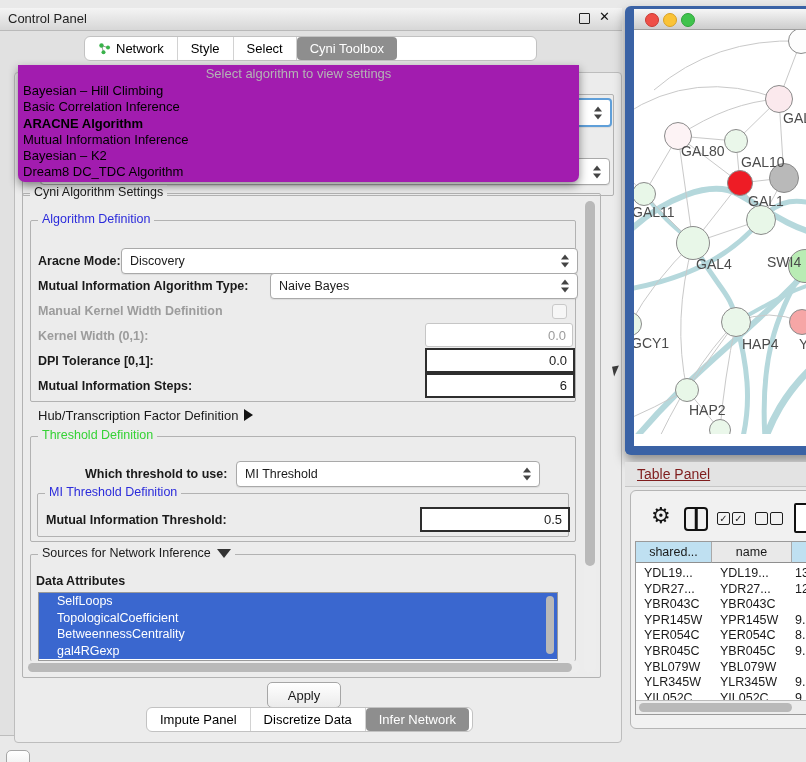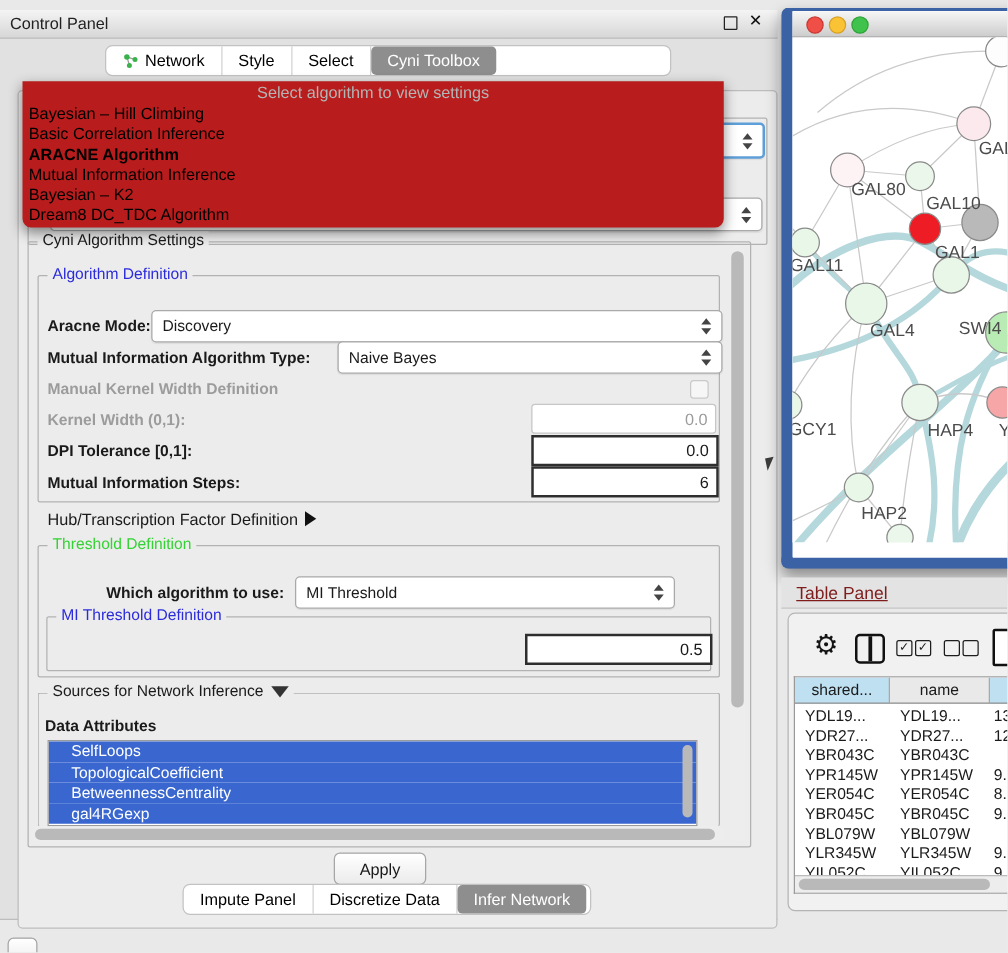--- a/index.html
+++ b/index.html
@@ -52,21 +52,21 @@
   .field.dis{color:#9c9c9c;border-color:#c6c6c6;border-radius:3px;}
   .chk{position:absolute;width:13px;height:13px;border:1px solid #c9c9c9;border-radius:3px;
        background:#f6f6f6;}
   .tri-r{display:inline-block;width:0;height:0;border-top:6px solid transparent;
          border-bottom:6px solid transparent;border-left:9px solid #111;margin-left:6px;
          vertical-align:-1px;}
   .tri-d{display:inline-block;width:0;height:0;border-left:7px solid transparent;
          border-right:7px solid transparent;border-top:9px solid #333;margin-left:6px;
          vertical-align:-1px;}
   
-  .popup{left:18px;top:57px;width:561px;height:117px;background:#b91c1c;z-index:50;
+  .popup{left:18px;top:57px;width:561px;height:117px;background:#a21caf;z-index:50;
          border-radius:0 0 7px 7px;box-shadow:0 4px 10px rgba(0,0,0,.45);overflow:hidden;}
   .dd-placeholder{height:18px;line-height:18px;text-align:center;color:#b4b4b4;font-size:13px;}
   .dd-item{height:16.3px;line-height:16.3px;padding-left:5px;font-size:13px;color:#000;}
   .dd-item.b{font-weight:bold;}
   
   .sb-v{position:absolute;background:#ededed;}
   .sb-thumb{position:absolute;background:#b9b9b9;border-radius:6px;}
   
   .attr-list{position:absolute;background:#fff;border:1px solid #9a9a9a;overflow:hidden;}
   .attr-item{height:16.5px;line-height:16.5px;padding-left:18px;font-size:12.5px;color:#fff;}
@@ -211,31 +211,32 @@
       <span>6</span>
     </div>
 
     <span class="lbl plain" style="left:38px;top:400px;font-size:13px;">
       <span>Hub/Transcription Factor Definition</span><span class="tri-r"></span>
     </span>
 
     <div class="grp" style="left:30px;top:428px;width:544px;height:104px;">
       <span class="gt green">Threshold Definition</span>
     </div>
-    <span class="lbl" style="left:85px;top:459px;">Which algorithm to use:</span>
+    <span class="lbl" style="left:85px;top:459px;">Which threshold to use:</span>
     <div class="combo" style="left:236px;top:453px;width:294px;height:24px;">
       <span>MI Threshold</span>
       <span class="arr">
           <i class="up"></i>
           <i class="dn"></i>
         </span>
     </div>
     <div class="grp" style="left:37px;top:485px;width:530px;height:42px;">
       <span class="gt blue">MI Threshold Definition</span>
     </div>
+    <span class="lbl" style="left:46px;top:505px;">Mutual Information Threshold:</span>
     <div class="field strong" style="left:420px;top:499px;width:140px;height:21px;">
       <span>0.5</span>
     </div>
 
     <div class="grp" style="left:30px;top:546px;width:544px;height:106px;border-bottom:none;">
       <span class="gt">
         <span>Sources for Network Inference</span><span class="tri-d"></span>
       </span>
     </div>
     <span class="lbl" style="left:36px;top:566px;">Data Attributes</span>

